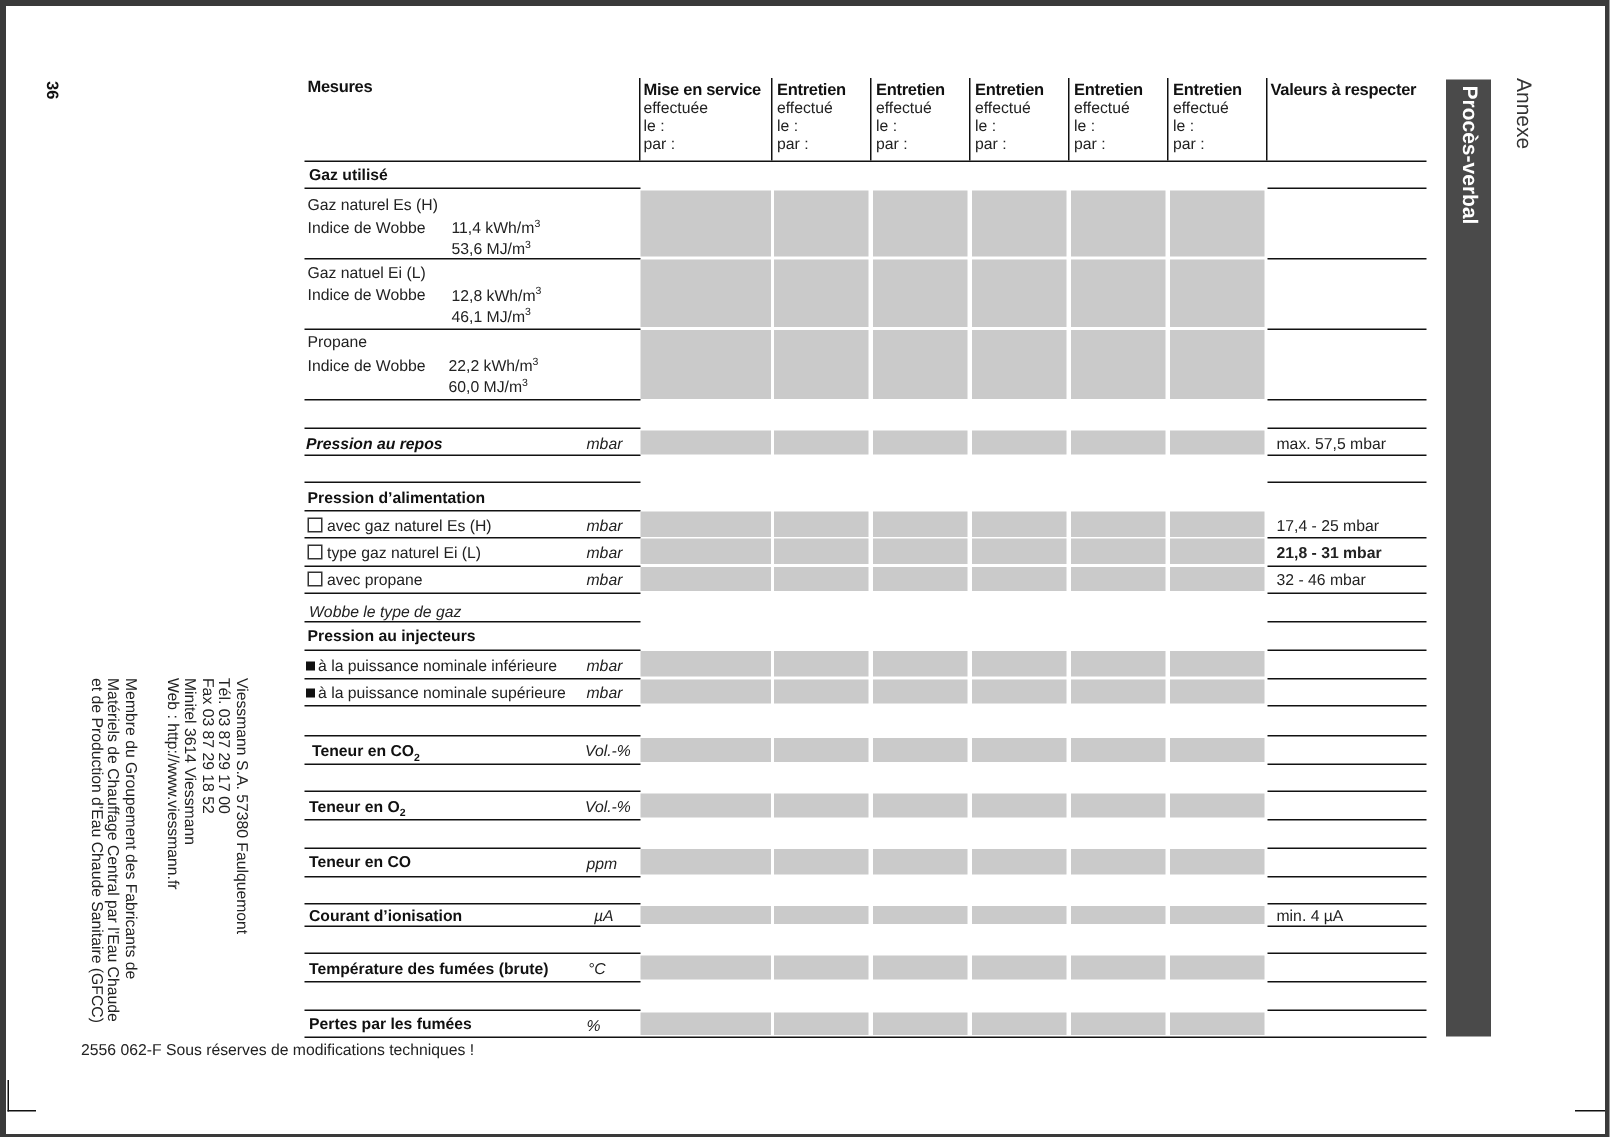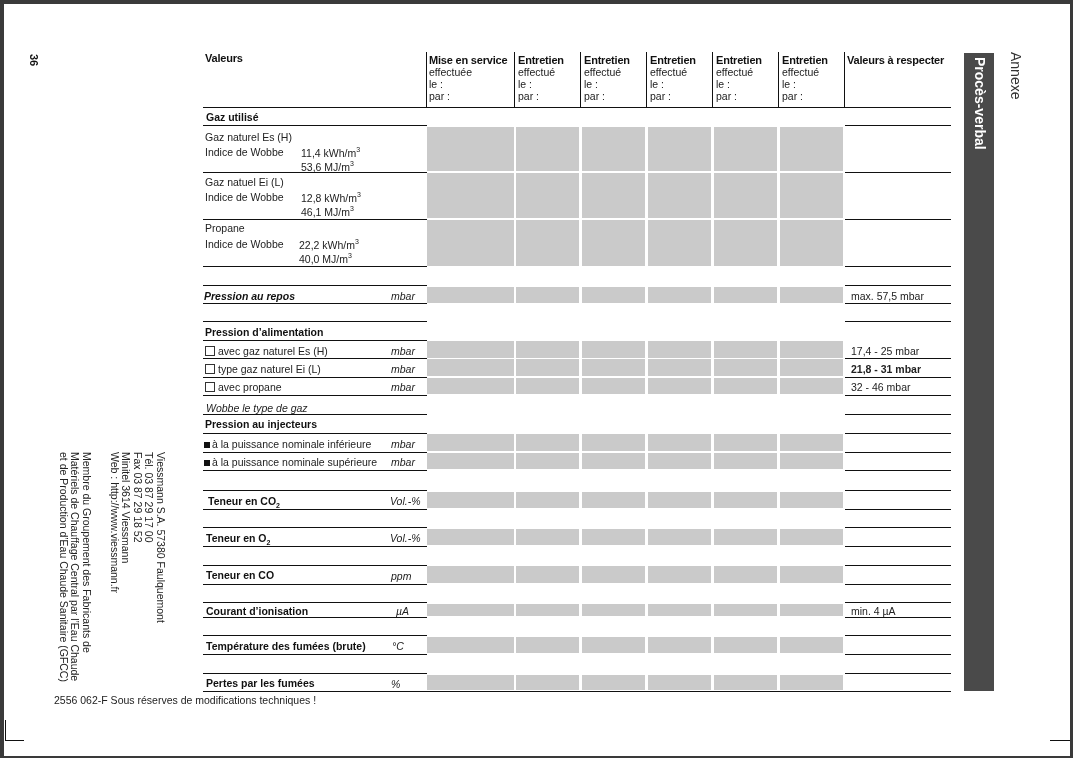--- a/index.html
+++ b/index.html
@@ -26,21 +26,21 @@
 
 <div class="page">
 
   <div class="rot" style="left:36px; top:50px; font-size:11px; font-weight:bold;">36</div>
 
   <div class="rot" style="left:1020px; top:48px; font-size:14px; color:#333;">Annexe</div>
 
   <div class="abs" style="left:960px; top:49px; width:30px; height:638px; background:#4a4a4a;"></div>
   <div class="rot" style="left:984px; top:53px; font-size:14px; font-weight:bold; color:#fff;">Procès-verbal</div>
 
-  <div class="abs hdr-bold" style="left:201px; top:48px;">Valeurs</div>
+  <div class="abs hdr-bold" style="left:201px; top:48px;">Mesures</div>
 
   <div class="vline" style="left:422px; top:48px; height:55px;"></div>
   <div class="vline" style="left:510px; top:48px; height:55px;"></div>
   <div class="vline" style="left:576px; top:48px; height:55px;"></div>
   <div class="vline" style="left:642px; top:48px; height:55px;"></div>
   <div class="vline" style="left:708px; top:48px; height:55px;"></div>
   <div class="vline" style="left:774px; top:48px; height:55px;"></div>
   <div class="vline" style="left:840px; top:48px; height:55px;"></div>
 
   <div class="abs" style="left:425px; top:50px;">
@@ -99,21 +99,21 @@
   <div class="lbl" style="left:201px; top:172px;">Gaz natuel Ei (L)</div>
   <div class="lbl" style="left:201px; top:187px;">Indice de Wobbe</div>
   <div class="lbl" style="left:297px; top:187px;"><span>12,8 kWh/m</span><sup>3</sup></div>
   <div class="lbl" style="left:297px; top:201px;"><span>46,1 MJ/m</span><sup>3</sup></div>
   <div class="hline" style="left:199px; top:215px; width:224px;"></div>
   <div class="hline" style="left:841px; top:215px; width:106px;"></div>
 
   <div class="lbl" style="left:201px; top:218px;">Propane</div>
   <div class="lbl" style="left:201px; top:234px;">Indice de Wobbe</div>
   <div class="lbl" style="left:295px; top:234px;"><span>22,2 kWh/m</span><sup>3</sup></div>
-  <div class="lbl" style="left:295px; top:248px;"><span>40,0 MJ/m</span><sup>3</sup></div>
+  <div class="lbl" style="left:295px; top:248px;"><span>60,0 MJ/m</span><sup>3</sup></div>
   <div class="hline" style="left:199px; top:262px; width:224px;"></div>
   <div class="hline" style="left:841px; top:262px; width:106px;"></div>
 
   <div class="hline" style="left:199px; top:281px; width:224px;"></div>
   <div class="hline" style="left:841px; top:281px; width:106px;"></div>
   <div class="lbl" style="left:200px; top:286px;font-style:italic;"><b>Pression au repos</b></div>
   <div class="unit" style="left:387px; top:286px;">mbar</div>
   <div class="val" style="top:286px;">max. 57,5 mbar</div>
   <div class="hline" style="left:199px; top:299px; width:224px;"></div>
   <div class="hline" style="left:841px; top:299px; width:106px;"></div>

